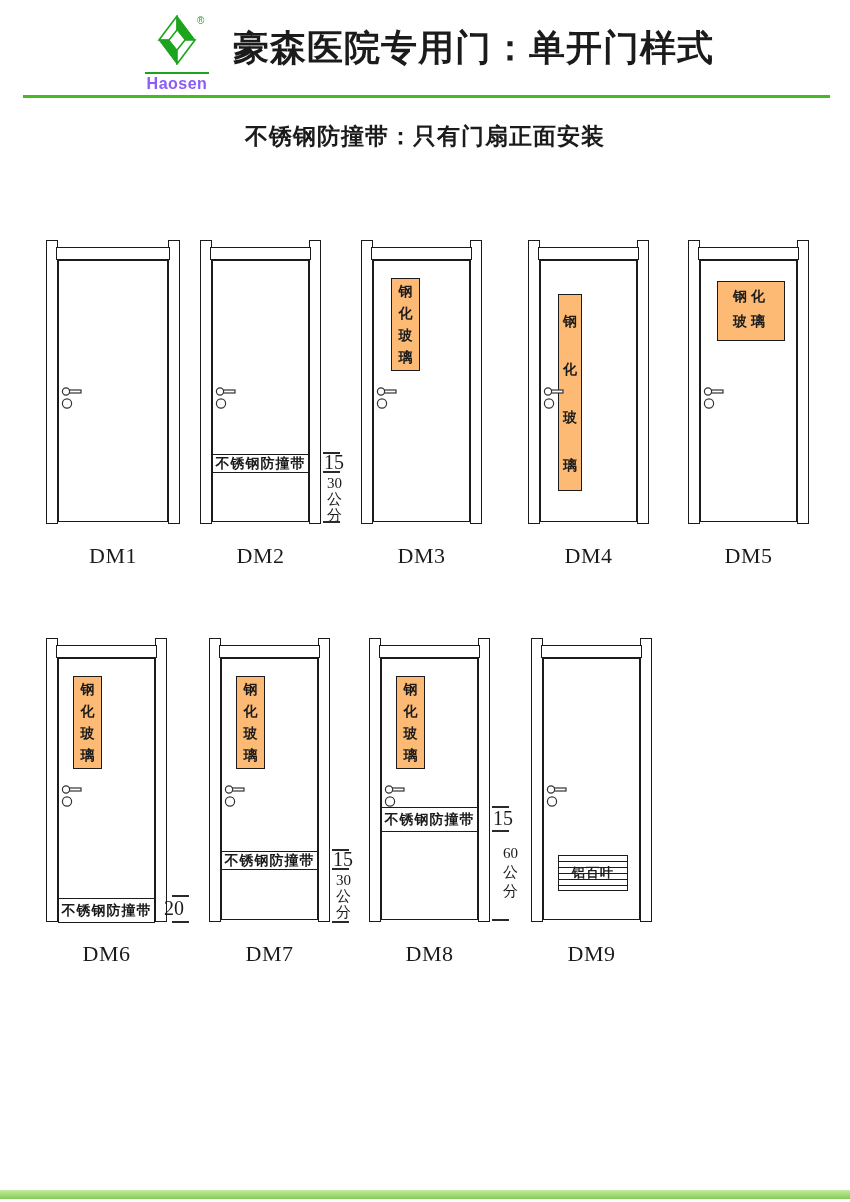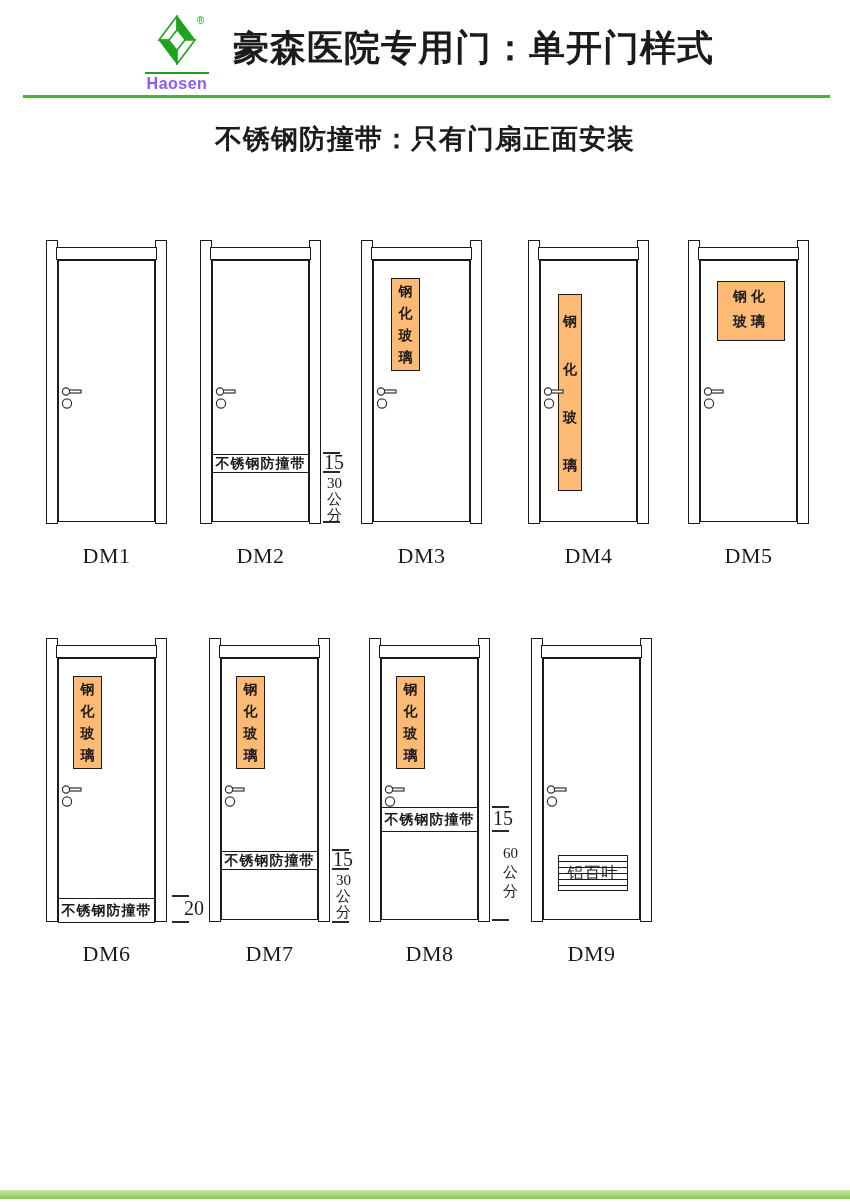--- a/index.html
+++ b/index.html
@@ -8,21 +8,21 @@
 
   
   .logo-wrap{position:absolute;left:140px;top:12px;width:95px;height:86px;}
   .logo-svg{position:absolute;left:17px;top:3px;}
   .reg-mark{position:absolute;left:57px;top:3px;font-size:10px;color:#1ca41c;font-family:"Liberation Sans",sans-serif;}
   .logo-rule{position:absolute;left:5px;top:60px;width:64px;height:2px;background:#1ca41c;}
   .brand{position:absolute;left:-6px;top:63px;width:86px;text-align:center;font-family:"Liberation Sans",sans-serif;
          font-weight:bold;font-size:16px;color:#8b5cf6;letter-spacing:.5px;}
   .title{position:absolute;left:233px;top:24px;font-size:36px;font-weight:bold;letter-spacing:1px;white-space:nowrap;}
   .green-rule{position:absolute;left:23px;top:95px;width:807px;height:3px;background:#46ba24;}
-  .subtitle{position:absolute;left:0;right:0;top:121px;text-align:center;font-size:27px;font-weight:bold;letter-spacing:1px;}
+  .subtitle{position:absolute;left:0;right:0;top:121px;text-align:center;font-size:23px;font-weight:bold;letter-spacing:1px;}
 
   
   .door{position:absolute;width:121px;height:284px;}
   .post{position:absolute;top:0;bottom:0;width:10px;background:#fff;border:1.2px solid #1b1b1b;}
   .post-l{left:0;}
   .post-r{right:0;}
   .rail{position:absolute;left:10px;right:10px;top:7px;height:11px;border:1.2px solid #1b1b1b;background:#fff;}
   .leaf{position:absolute;left:12px;right:12px;top:20px;bottom:2px;border:1.4px solid #1b1b1b;background:#fff;}
   .handle{position:absolute;left:1px;top:119px;}
   .doorlabel{position:absolute;left:0;right:0;top:303px;text-align:center;font-size:22px;letter-spacing:.5px;}
@@ -44,29 +44,29 @@
   .band span{font-size:14px;font-weight:bold;letter-spacing:1px;white-space:nowrap;}
   .door--dm2 .band{top:193px;height:17px;}
   .door--dm6 .band{top:239px;height:23px;}
   .door--dm7 .band{top:192px;height:17px;}
   .door--dm8 .band{top:148px;height:23px;}
 
   
   .louver{position:absolute;left:14px;top:196px;width:68px;height:34px;border:1.2px solid #1b1b1b;
           background:repeating-linear-gradient(to bottom,transparent 0 5px,#1b1b1b 5px 6px);
           display:flex;align-items:center;justify-content:center;}
-  .louver span{font-size:16px;font-weight:normal;letter-spacing:1px;}
+  .louver span{font-size:13px;font-weight:bold;letter-spacing:1px;}
 
   
   .tick{position:absolute;width:17px;height:0;border-top:2px solid #2a2a2a;}
   .dimnum{position:absolute;width:24px;text-align:center;font-size:20px;}
   .dimvert{position:absolute;width:18px;text-align:right;font-size:15px;line-height:16px;word-break:break-all;}
 
   
-  .door--dm1{left:46px;top:240px;}
+  .door--dm1{left:46px;top:240px;padding-left:13px;}
   .door--dm2{left:200px;top:240px;}
   .door--dm3{left:361px;top:240px;}
   .door--dm4{left:528px;top:240px;}
   .door--dm5{left:688px;top:240px;}
   .door--dm6{left:46px;top:638px;}
   .door--dm7{left:209px;top:638px;}
   .door--dm8{left:369px;top:638px;}
   .door--dm9{left:531px;top:638px;}
 
   
@@ -191,21 +191,21 @@
       <svg class="handle" width="26" height="32" viewBox="0 0 26 32">
         <rect x="7" y="10" width="14" height="3" fill="#fff" stroke="#333" stroke-width="1.2"></rect>
         <circle cx="6" cy="11.5" r="3.6" fill="#fff" stroke="#333" stroke-width="1.2"></circle>
         <circle cx="7" cy="23.5" r="4.6" fill="#fff" stroke="#333" stroke-width="1.2"></circle>
       </svg>
       <div class="band">
           <span>不锈钢防撞带</span>
         </div>
     </div>
     <div class="tick" style="left:126px;top:257px;"></div>
-    <div class="dimnum" style="left:136px;top:259px;">20</div>
+    <div class="dimnum" style="left:116px;top:259px;">20</div>
     <div class="tick" style="left:126px;top:283px;"></div>
     <div class="doorlabel">DM6</div>
   </div>
 
   <div class="door door--dm7">
     <div class="post post-l"></div>
     <div class="post post-r"></div>
     <div class="rail"></div>
     <div class="leaf">
       <div class="glass">

